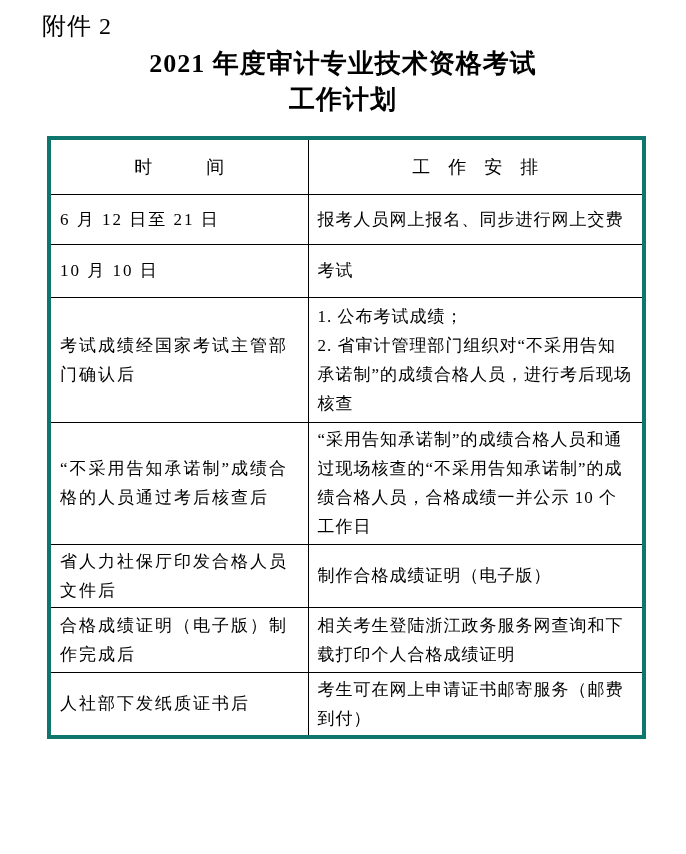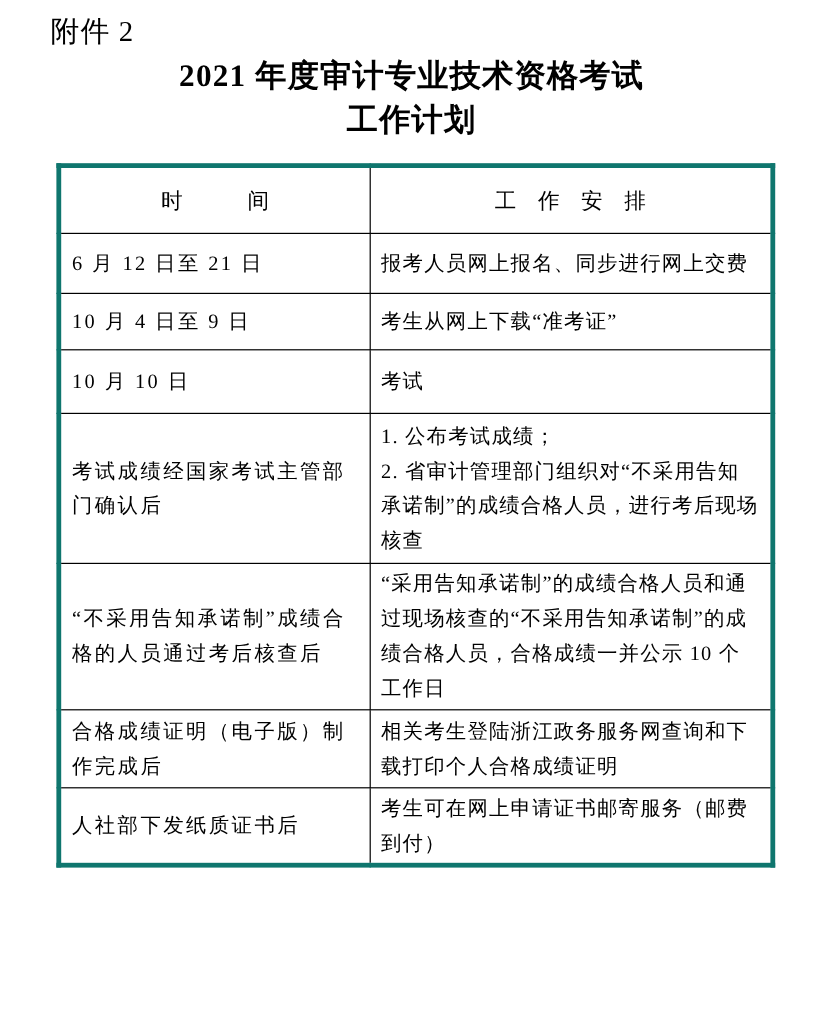--- a/index.html
+++ b/index.html
@@ -84,45 +84,45 @@
     <tr class="rh">
       <th>时　　　间</th>
       <th>工　作　安　排</th>
     </tr>
     <tr class="r1">
       <td class="time">6 月 12 日至 21 日</td>
       <td class="task">
           <p>报考人员网上报名、同步进行网上交费</p>
         </td>
     </tr>
-    <tr class="r2">
-      <td class="time">10 月 4 日至 9 日</td>
-      <td class="task">
-          <p>考生从网上下载“准考证”</p>
-        </td>
-    </tr>
     <tr class="r3">
       <td class="time">10 月 10 日</td>
       <td class="task">
           <p>考试</p>
         </td>
     </tr>
     <tr class="r4">
       <td class="time">考试成绩经国家考试主管部门确认后</td>
       <td class="task">
         <p>1. 公布考试成绩；</p>
         <p>2. 省审计管理部门组织对“不采用告知承诺制”的成绩合格人员，进行考后现场核查</p>
       </td>
     </tr>
     <tr class="r5">
       <td class="time">“不采用告知承诺制”成绩合格的人员通过考后核查后</td>
       <td class="task">
           <p>“采用告知承诺制”的成绩合格人员和通过现场核查的“不采用告知承诺制”的成绩合格人员，合格成绩一并公示 10 个工作日</p>
         </td>
     </tr>
+    <tr class="r6">
+      <td class="time">省人力社保厅印发合格人员文件后</td>
+      <td class="task">
+          <p>制作合格成绩证明（电子版）</p>
+        </td>
+    </tr>
     <tr class="r7">
       <td class="time">合格成绩证明（电子版）制作完成后</td>
       <td class="task">
           <p>相关考生登陆浙江政务服务网查询和下载打印个人合格成绩证明</p>
         </td>
     </tr>
     <tr class="r8">
       <td class="time">人社部下发纸质证书后</td>
       <td class="task">
           <p>考生可在网上申请证书邮寄服务（邮费到付）</p>

